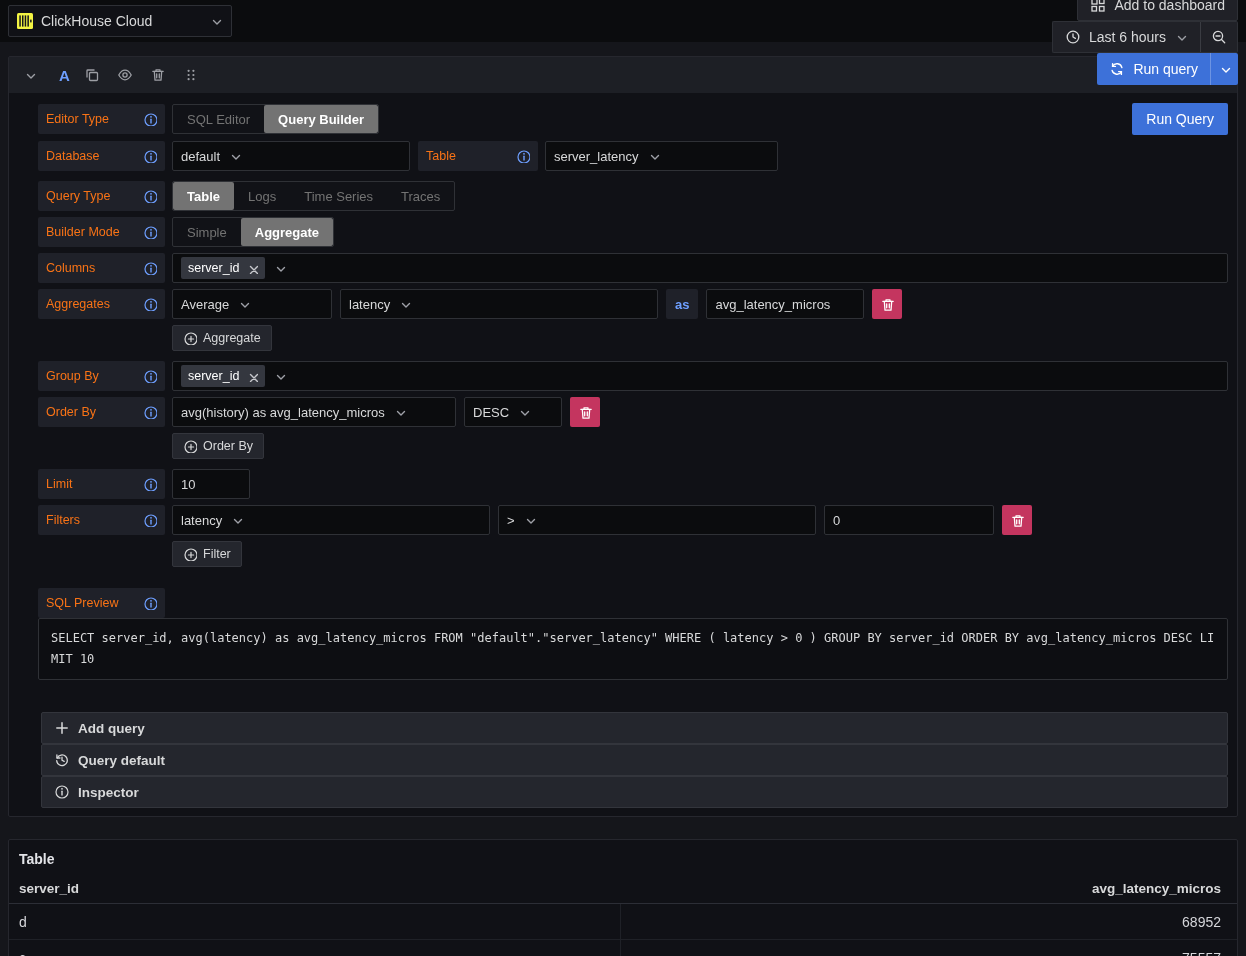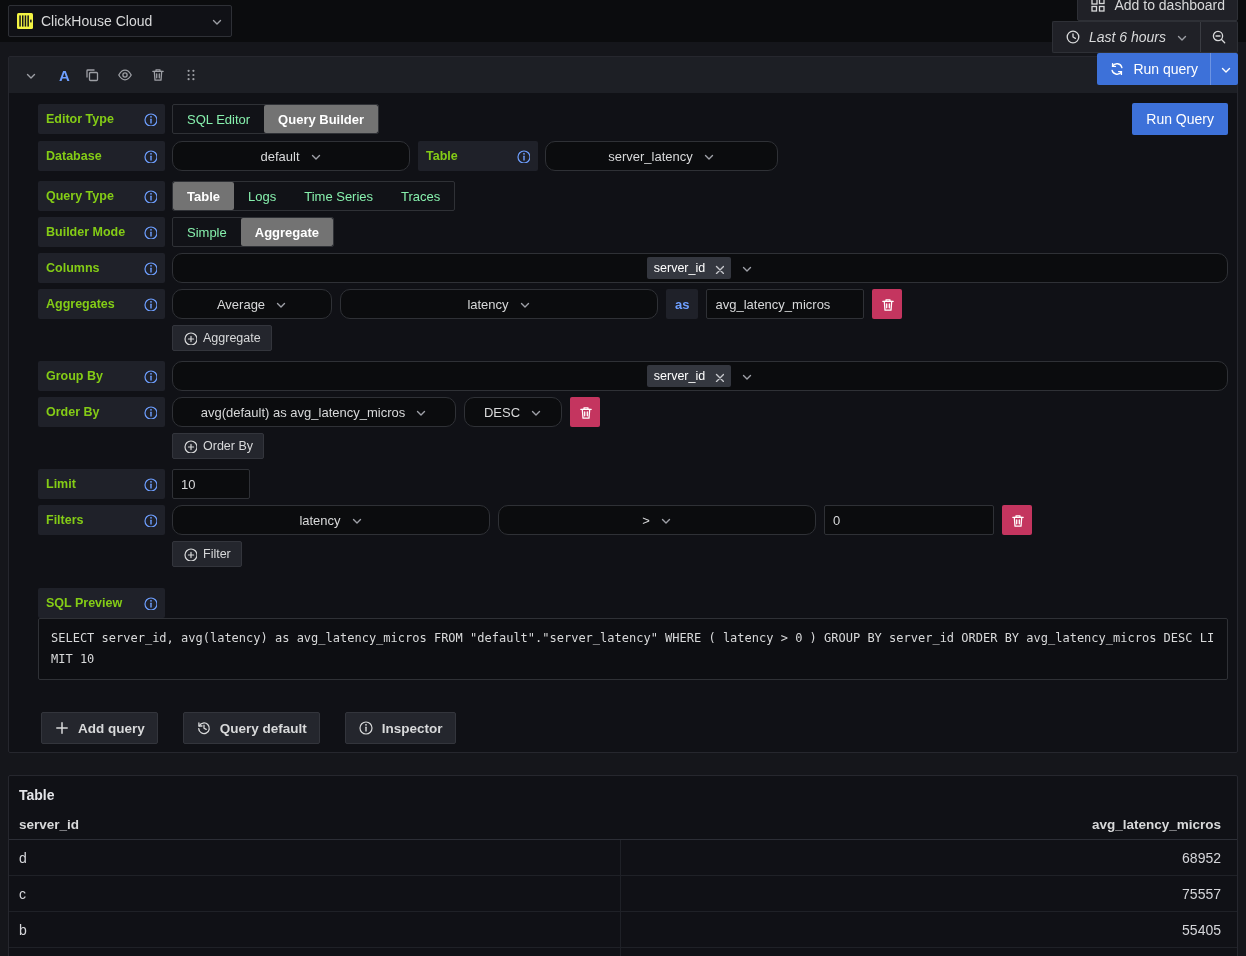--- a/index.html
+++ b/index.html
@@ -30,21 +30,21 @@
     cursor:pointer;
   }
   .ds-picker .name { flex:1; font-size:14px; font-weight:500; color:#d8d9da; white-space:nowrap; overflow:hidden; }
   .tb-right { display:flex; align-items:flex-end;flex-direction:column; }
   .tb-btn {
     height:32px; background:#202127; border:1px solid #2e3036; border-radius:2px;
     display:flex; align-items:center; gap:8px; padding:0 12px;
     font-size:14px; font-weight:500; color:#d8d9da; cursor:pointer; white-space:nowrap;
   }
   .gap8 { margin-left:8px; }
-  .time-group { display:flex; margin-left:0;font-style:italic; }
+  .time-group { display:flex; margin-left:0; }
   .time-group .tb-btn:first-child { border-right:none; border-radius:2px 0 0 2px; }
   .time-group .tb-btn:last-child { border-left:1px solid #3a3c42; border-radius:0 2px 2px 0; padding:0 10px; }
   .run-split { display:flex; margin-left:10px; }
   .run-main {
     height:32px; background:#3d71d9; color:#fff; border-radius:2px 0 0 2px;
     display:flex; align-items:center; gap:8px; padding:0 12px;
     font-size:14px; font-weight:500; cursor:pointer;
   }
   .run-caret {
     height:32px; width:28px; background:#3d71d9; border-left:1px solid rgba(255,255,255,.25);
@@ -66,41 +66,41 @@
   .qheader .hint { color:#8f9097; font-style:italic; font-size:13px; margin-left:26px; flex:1; }
   .qheader .hicons { display:flex; align-items:center; gap:17px; color:#9d9fa5; }
   .qheader .hicons .ic { cursor:pointer; }
   .chev { color:#9d9fa5; }
 
   .qbody { padding:10px 9px 0 29px; }
   .qrow { display:flex; align-items:center; margin-bottom:6px; }
   .qlabel {
     width:127px; height:30px; flex:none; background:#1f2129; border-radius:2px;
     display:flex; align-items:center; justify-content:space-between; padding:0 8px;
-    color:#84cc16; font-size:12.5px; font-weight:700; margin-right:7px;
+    color:#f97316; font-size:12.5px; font-weight:400; margin-right:7px;
   }
   .qlabel .ic14 { color:#6e9fff; }
   .field-gap { margin-left:8px; }
 
   .radio-group {
     display:flex; height:30px; border:1px solid #2f3136; border-radius:2px;
     background:#111217; overflow:hidden;
   }
   .radio-opt {
     padding:0 14px; display:flex; align-items:center;
-    color:#86efac; font-size:13px; cursor:pointer; white-space:nowrap;
+    color:#737373; font-size:13px; cursor:pointer; white-space:nowrap;
   }
   .radio-opt.active { background:#737373; color:#ffffff; font-weight:600; border-radius:2px; }
 
   .select, .textinput {
     height:30px; background:#0b0c0e; border:1px solid #2f3136; border-radius:2px;
     display:flex; align-items:center; padding:0 8px; color:#d8d9da; font-size:13px;
     cursor:pointer;
   }
-  .select { justify-content:center; gap:8px;border-radius:10px; }
+  .select { justify-content:flex-start; gap:8px; }
   .select .chevron { color:#9fa1a8; }
   input.textinput { font-family:"Liberation Sans", sans-serif; outline:none; cursor:text; }
   .full { flex:1; }
 
   .chip {
     background:#34373f; border-radius:2px; height:22px; padding:0 7px;
     display:flex; align-items:center; gap:7px; font-size:12.5px; color:#fff; cursor:default;
   }
   .chip .ic12 { color:#c7c8cd; cursor:pointer; }
 
@@ -129,21 +129,21 @@
 
   .sql-box {
     flex:1; align-self:stretch; border:1px solid #2f3136; border-radius:2px;
     background:#0d0e12; padding:9px 12px;
     font-family:"DejaVu Sans Mono", monospace; font-size:12px; line-height:1.75;
     color:#d8d9da; word-break:break-all; min-height:58px;
   }
   .qrow.top { align-items:flex-start;flex-direction:column; }
   .qrow.top .qlabel { margin-top:0; }
 
-  .qfooter { display:flex; gap:25px; padding:26px 0 8px 3px; }
+  .qfooter { display:flex; gap:0; padding:26px 0 8px 3px;flex-direction:column; }
   .foot-btn {
     height:32px; background:#24262d; border:1px solid #33353c; border-radius:2px;
     display:flex; align-items:center; gap:8px; padding:0 12px;
     color:#d8d9da; font-size:13.5px; font-weight:600; cursor:pointer;
   }
 
   
   .tpanel {
     margin:22px 8px 12px 8px; border:1px solid #26272e; border-radius:2px;
     background:#101116; height:232px; display:flex; flex-direction:column;
@@ -473,21 +473,21 @@
     </div>
 
     <div class="qrow">
       <div class="qlabel">
         <span>Order By</span>
         <svg class="ic14">
             <use href="#sym-info"></use>
           </svg>
       </div>
       <div class="select" style="width:284px">
-        <span>avg(default) as avg_latency_micros</span>
+        <span>avg(history) as avg_latency_micros</span>
         <svg class="ic14 chevron">
             <use href="#sym-chevron-down"></use>
           </svg>
       </div>
       <div class="select field-gap" style="width:98px">
         <span>DESC</span>
         <svg class="ic14 chevron">
             <use href="#sym-chevron-down"></use>
           </svg>
       </div>

